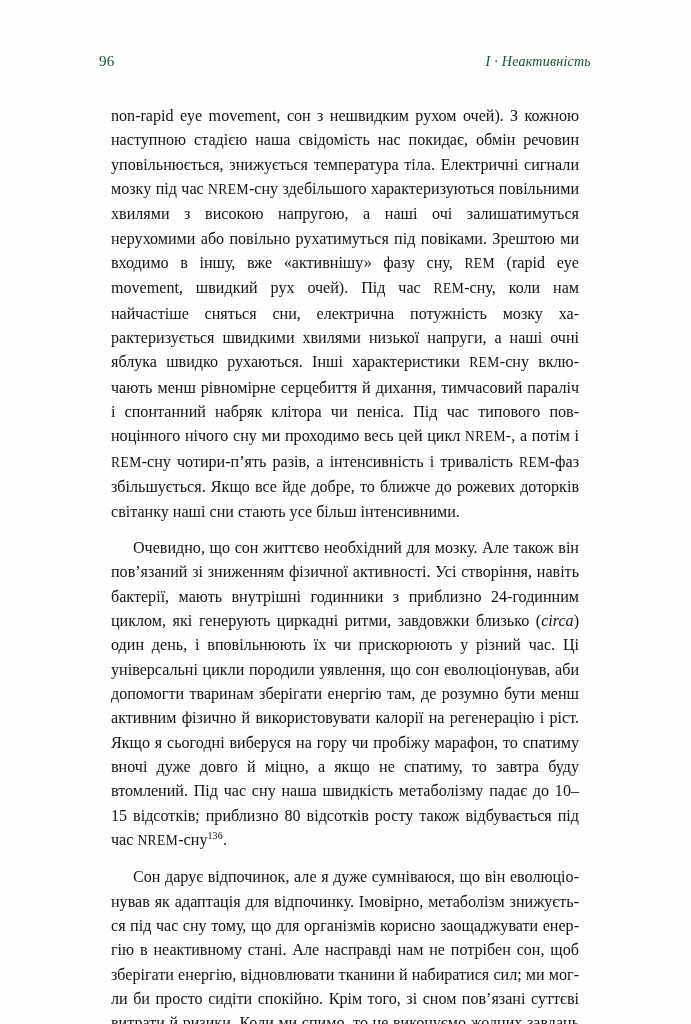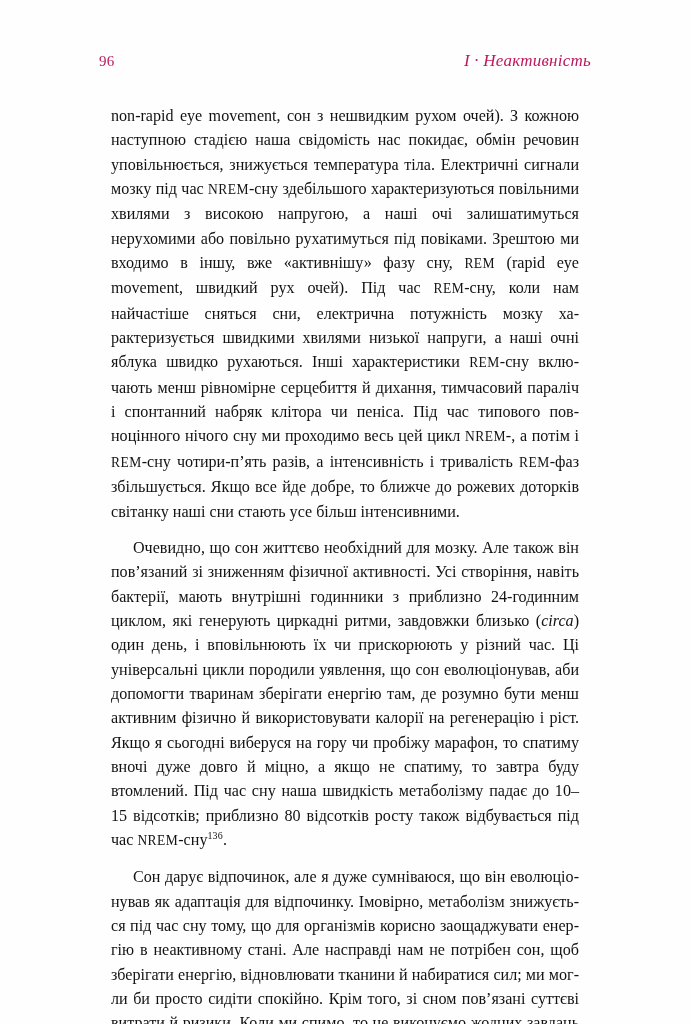--- a/index.html
+++ b/index.html
@@ -26,30 +26,30 @@
   .running-head {
     position: absolute;
     left: 99px;
     top: 51px;
     width: 492px;
     display: flex;
     align-items: baseline;
     justify-content: space-between;
     font-size: 14.5px;
     line-height: 20px;
-    color: #be185d;
+    color: #14532d;
   }
   .folio {
     font-family: "Liberation Serif", "DejaVu Serif", serif;
     font-size: 15px;
     letter-spacing: 0.2px;
   }
   .head-title {
     font-style: italic;
-    font-size: 17px;
+    font-size: 14px;
     letter-spacing: 0.25px;
     white-space: pre;
   }
 
   
   .textblock {
     position: absolute;
     left: 99px;
     top: 92px;
     width: 492px;

